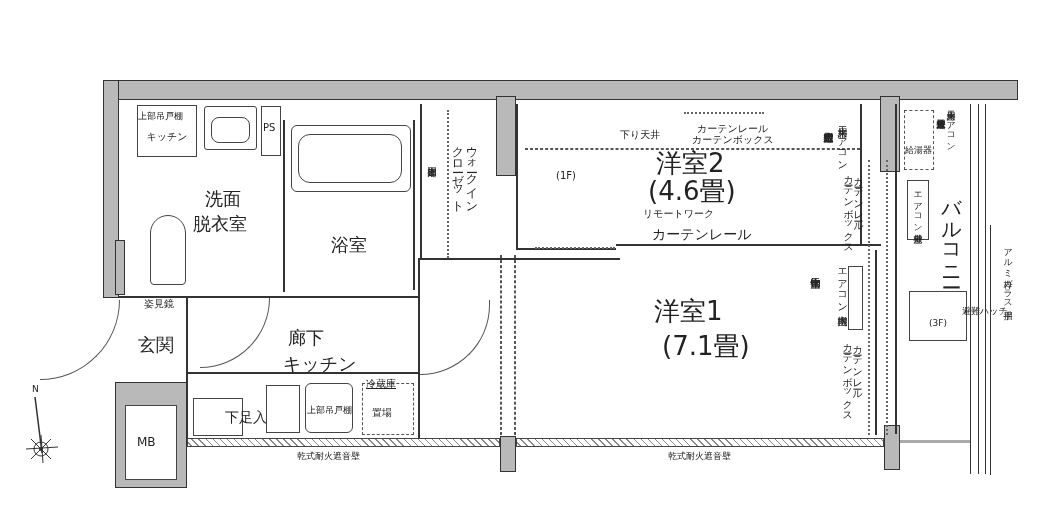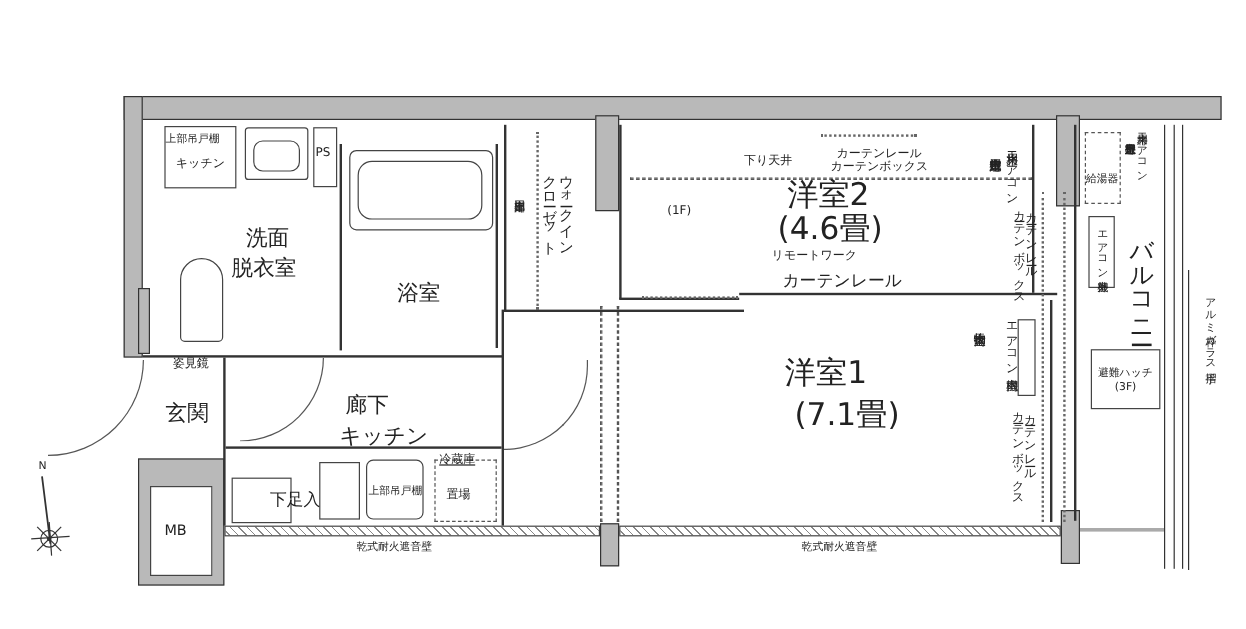--- a/index.html
+++ b/index.html
@@ -126,21 +126,21 @@
 <span class="vt xs" style="left:823px;top:124px;">室内機想定位置</span>
 <span class="vt xs" style="left:853px;top:170px;">カーテンレール</span>
 <span class="vt xs" style="left:843px;top:168px;">カーテンボックス</span>
 
 <span class="vt xxs" style="left:946px;top:105px;">将来用エアコン</span>
 <span class="vt xxs" style="left:936px;top:112px;">室外機想定位置</span>
 <span class="lbl xxs" style="left:905px;top:146px;">給湯器</span>
 <span class="vt xxs" style="left:913px;top:186px;">エアコン室外機</span>
 <span class="vt med" style="left:942px;top:186px;font-size:20px;">バルコニー</span>
 <span class="vt xxs" style="left:1003px;top:242px;">アルミ枠ガラス手摺</span>
-<span class="lbl xxs" style="left:915px;top:307px;text-align:right;">避難ハッチ</span>
+<span class="lbl xxs" style="left:962px;top:307px;text-align:right;">避難ハッチ</span>
 <span class="lbl xxs" style="left:929px;top:319px;">(3F)</span>
 
 <span class="vt xs" style="left:810px;top:270px;">室内物干金物</span>
 <span class="vt xs" style="left:837px;top:262px;">エアコン室内機</span>
 <span class="vt xs" style="left:852px;top:338px;">カーテンレール</span>
 <span class="vt xs" style="left:842px;top:336px;">カーテンボックス</span>
 
 <span class="lbl big" style="left:654px;top:298px;">洋室1</span>
 <span class="lbl big" style="left:646px;top:333px;margin-left:16px;">(7.1畳)</span>
 

